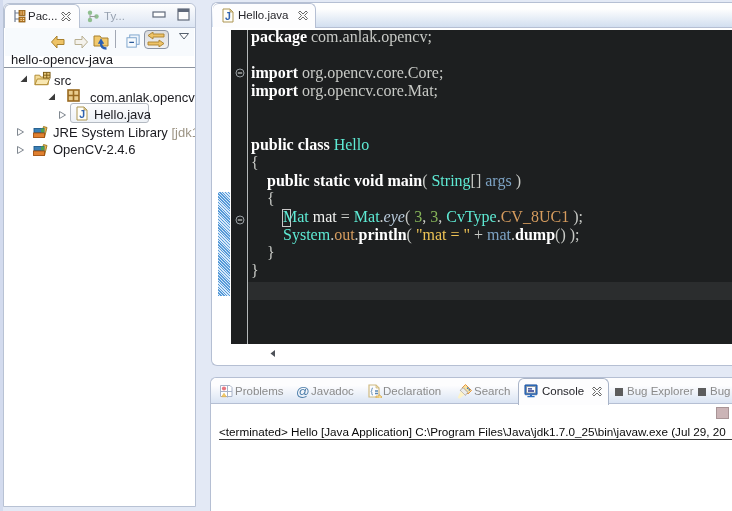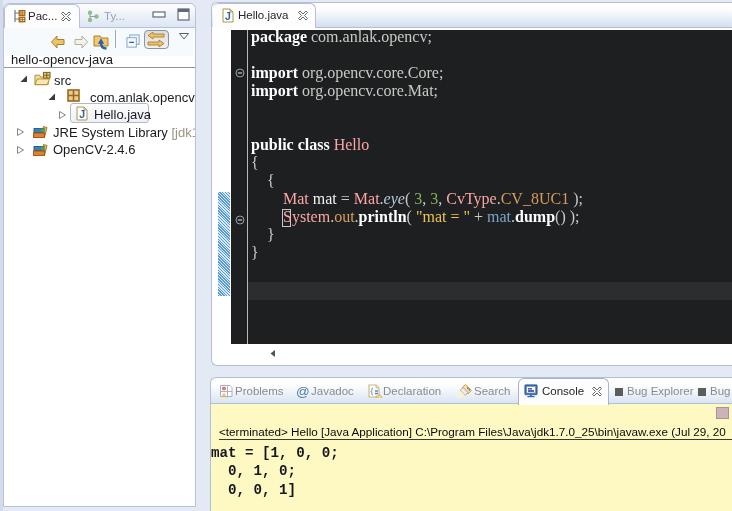--- a/index.html
+++ b/index.html
@@ -2,21 +2,21 @@
 <html><head>
 <meta charset="utf-8">
 <style>
 html,body{margin:0;padding:0;}
 body{width:732px;height:511px;background:#e3e9f5;font-family:"Liberation Sans",sans-serif;overflow:hidden;position:relative;}
 .abs{position:absolute;}
 .tabtext{font-size:11.5px;color:#26262b;white-space:nowrap;}
 .treetext{font-size:13px;color:#1a1a1f;white-space:nowrap;}
 .code{font-family:Liberation Serif, serif;font-size:16px;line-height:18px;color:#c8cac6;}
 .code b{font-weight:bold;color:#ffffff;}
-.cl{color:#fca5a5;}
+.cl{color:#5eead4;}
 .fld{color:#d69c5e;}
 .var{color:#7da3c4;}
 .num{color:#85b258;}
 .str{color:#eec355;}
 .sm{font-style:italic;color:#b9cbdc;}
 .line{height:18px;white-space:pre;}
 </style>
 </head>
 <body>
 
@@ -184,34 +184,35 @@
 
     <div class="abs code" style="left:20px;top:-2px;">
 <div class="line"><b>package</b> com.anlak.opencv;</div>
 <div class="line"></div>
 <div class="line"><b>import</b> org.opencv.core.Core;</div>
 <div class="line"><b>import</b> org.opencv.core.Mat;</div>
 <div class="line"></div>
 <div class="line"></div>
 <div class="line"><b>public class </b><span class="cl">Hello</span></div>
 <div class="line">{</div>
+<div class="line">    <b>public static void main</b>( <span class="cl">String</span>[] <span class="var">args</span> )</div>
 <div class="line">    {</div>
 <div class="line">        <span class="cl">Mat</span> <span style="color:#f2f3f1;">mat</span> = <span class="cl">Mat</span>.<span class="sm">eye</span>( <span class="num">3</span>, <span class="num">3</span>, <span class="cl">CvType</span>.<span class="fld">CV_8UC1</span> );</div>
 <div class="line">        <span class="cl">System</span>.<span class="fld">out</span>.<b>println</b>( <span class="str">"mat = "</span> + <span class="var">mat</span>.<b>dump</b>() );</div>
 <div class="line">    }</div>
 <div class="line">}</div>
     </div>
   </div>
 
   <svg class="abs" style="left:56px;top:345px;" width="10" height="11" viewBox="0 0 10 11">
     <path d="M7 2L2.5 5.5 7 9z" fill="#4d5158"></path>
   </svg>
 </div>
 
-<div class="abs" style="left:210px;top:377px;width:522px;height:134px;background:#fef9c3;border:1px solid #b5bfd3;border-right:none;border-bottom:none;border-radius:6px 0 0 0;box-sizing:border-box;">
+<div class="abs" style="left:210px;top:377px;width:522px;height:134px;background:#ffffff;border:1px solid #b5bfd3;border-right:none;border-bottom:none;border-radius:6px 0 0 0;box-sizing:border-box;">
 
   <div class="abs" style="left:0;top:0;width:521px;height:26px;background:linear-gradient(#fdfdfe 30%,#dae4f3);border-radius:6px 0 0 0;border-bottom:1px solid #b5bfd3;box-sizing:border-box;"></div>
 
   <svg class="abs" style="left:8px;top:6px;" width="14" height="14" viewBox="0 0 14 14">
     <path d="M1.5 1.5h9.5l2 2v9H1.5z" fill="#ffffff" stroke="#a8b2c8" stroke-width="1"></path>
     <path d="M1.5 7.5h11.5M8.5 1.5v12" stroke="#a8b2c8" stroke-width="1"></path>
     <circle cx="5" cy="4.5" r="2.1" fill="#e77680"></circle>
     <path d="M5 9.2l2.3 3.6H2.7z" fill="#f3c969" stroke="#e0a830" stroke-width="0.5"></path>
   </svg>
   <div class="abs tabtext" style="left:24px;top:7px;color:#8a8a8a;">Problems</div>
@@ -252,16 +253,13 @@
   <div class="abs" style="left:404px;top:10px;width:8px;height:8px;background:#5d5d5d;"></div>
   <div class="abs tabtext" style="left:416px;top:7px;color:#8a8a8a;">Bug Explorer</div>
 
   <div class="abs" style="left:487px;top:10px;width:8px;height:8px;background:#5d5d5d;"></div>
   <div class="abs tabtext" style="left:499px;top:7px;color:#8a8a8a;">Bug</div>
 
   <div class="abs" style="left:505px;top:29px;width:11px;height:10px;background:#cbb4b6;border:1px solid #a89496;"></div>
 
   <div class="abs" style="left:8px;top:47px;width:600px;font-size:11.7px;color:#0a0a0a;border-bottom:1px solid #3a3a3a;padding-bottom:1px;white-space:nowrap;">&lt;terminated&gt; Hello [Java Application] C:\Program Files\Java\jdk1.7.0_25\bin\javaw.exe (Jul 29, 20</div>
 
-  <div class="abs" style="left:0px;top:66px;font-family:'Liberation Mono',monospace;font-size:14.2px;line-height:18.3px;white-space:pre;color:#16161f;font-weight:bold;">mat = [1, 0, 0;
-  0, 1, 0;
-  0, 0, 1]</div>
 </div>
 
 </body></html>

